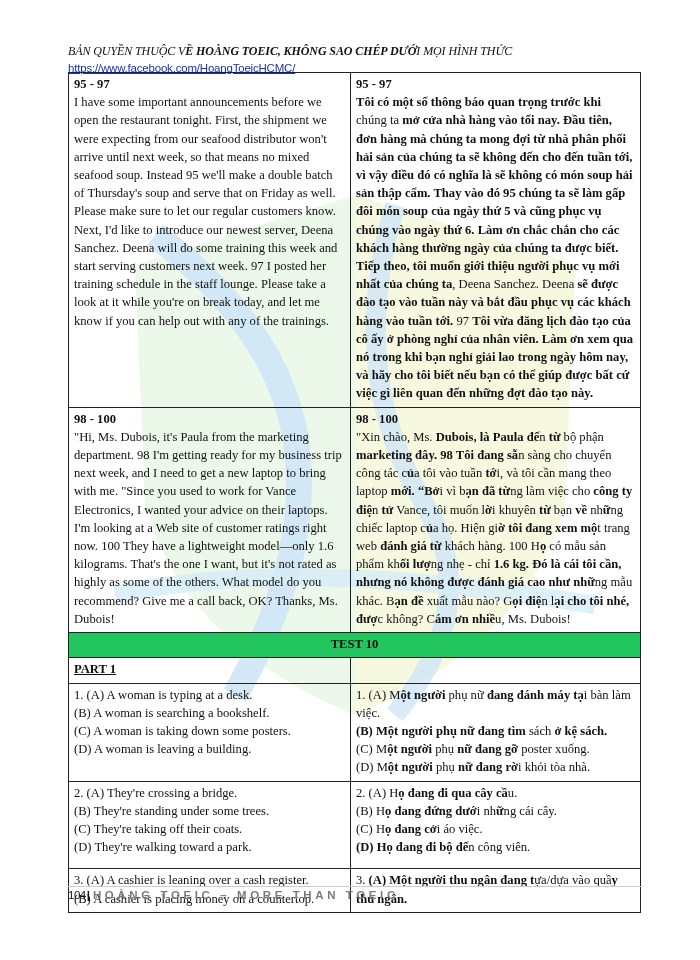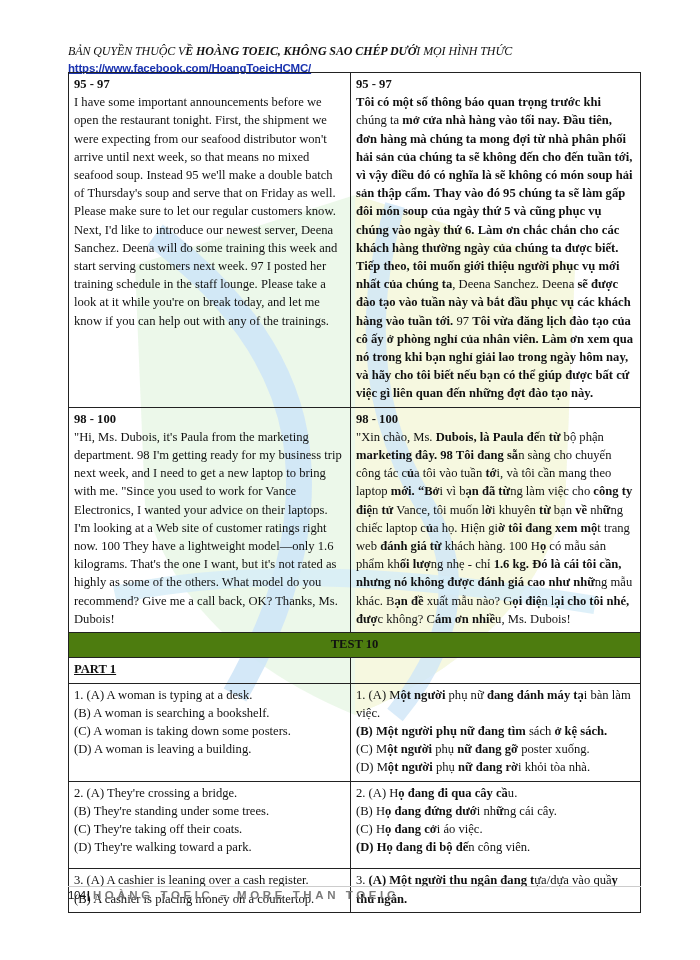--- a/index.html
+++ b/index.html
@@ -13,34 +13,34 @@
     }
     .header {
       position: absolute; left: 68px; top: 44px; width: 580px; z-index: 2;
     }
     .header .title {
       font-size: 12px; line-height: 14px; white-space: nowrap; letter-spacing: -0.1px; font-style: italic;
     }
     .header .title b { font-weight: bold; }
     .header .link {
       font-family: "Liberation Sans", sans-serif; font-size: 11.5px; line-height: 13px;
-      color: #1a33b0; text-decoration: underline; font-weight: bold; display: inline-block;
+      color: #1a33b0; text-decoration: underline; font-weight: normal; display: inline-block;
       letter-spacing: -0.2px;
     }
     table.main {
       position: absolute; left: 68px; top: 72px; width: 573px; border-collapse: collapse;
       z-index: 2; table-layout: fixed;
     }
     table.main td {
       border: 1.2px solid #222; vertical-align: top; padding: 2px 5px 4px 5px;
       font-size: 12.6px; line-height: 18.2px;
     }
     table.main td.left { width: 271px; }
     .sec-head { font-weight: bold; }
-    .yellow td { background: #4d7c0f; text-align: center; font-weight: bold; padding: 1px 5px; line-height: 15px; }
+    .yellow td { background: #22c55e; text-align: center; font-weight: bold; padding: 1px 5px; line-height: 15px; }
     .part td { font-weight: bold; padding: 1px 5px; line-height: 16px; text-decoration: underline; }
     .ans { display: block; }
     .cell-95 td { height: 300px; }
     .cell-98 td { height: 212px; }
     .footer {
       position: absolute; left: 68px; top: 886px; width: 573px; z-index: 2;
       border-top: 1px solid #ccc; padding-top: 2px;
       font-family: "Liberation Sans", sans-serif; font-size: 11.5px;
     }
     .footer .page { font-weight: normal; color: #111; letter-spacing: -0.5px; }

